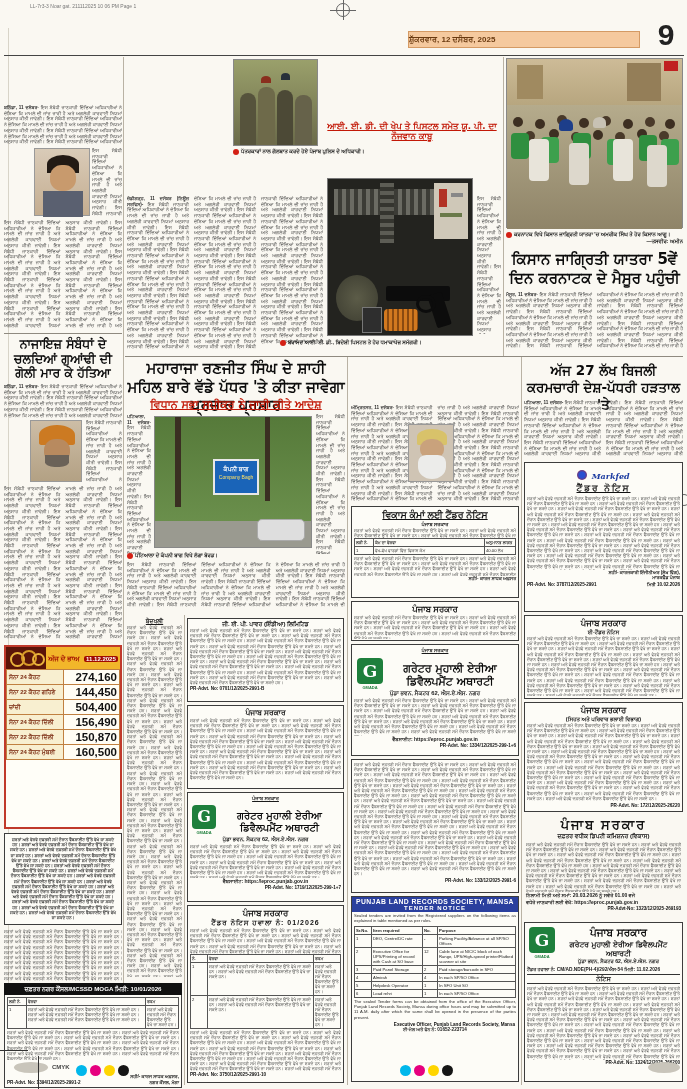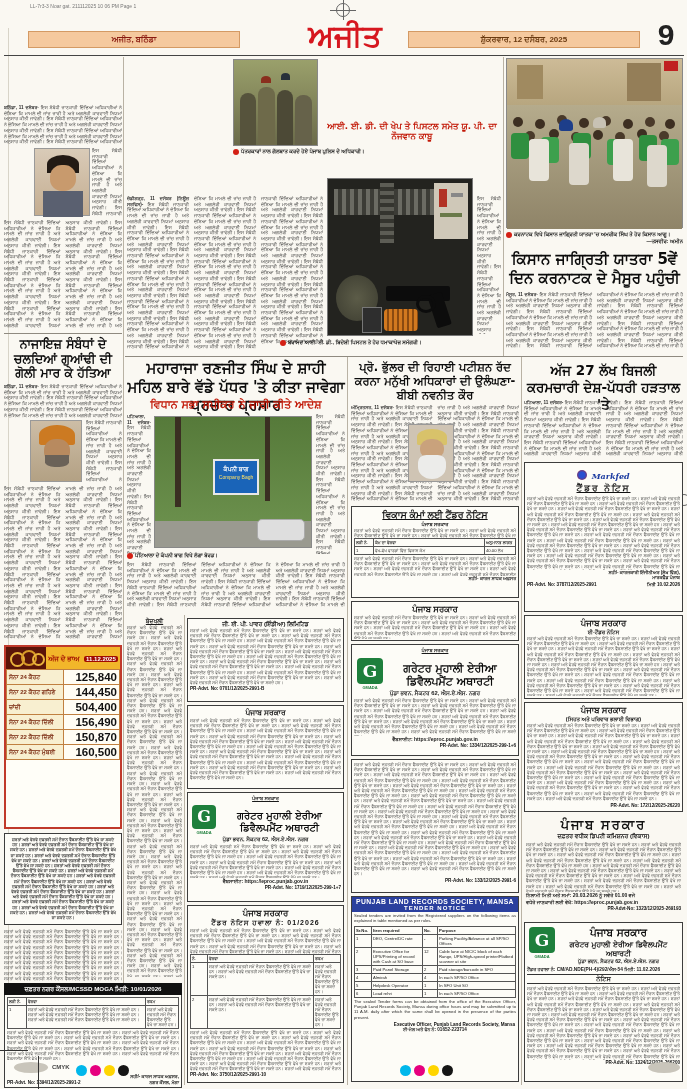--- a/index.html
+++ b/index.html
@@ -2,21 +2,21 @@
 <html><head>
 <meta charset="utf-8">
 <style>
   html,body{margin:0;padding:0;background:#e8e6e0;}
   #page{position:relative;width:687px;height:1089px;background:#faf8f2;overflow:hidden;
         font-family:"Liberation Sans","DejaVu Sans",sans-serif;color:#1a1a1a;}
   .abs{position:absolute;box-sizing:border-box;}
   .vr{position:absolute;width:1px;background:#b9b2a4;}
   .hr{position:absolute;height:1px;background:#8f8a80;}
   .hl{font-weight:bold;color:#0c0c0c;text-align:center;font-family:"DejaVu Sans","Liberation Sans",sans-serif;}
-  .redtxt{color:#c21807;}
+  .redtxt{color:#c21807;text-decoration:underline;}
   .body-txt{font-size:4.6px;line-height:5.7px;color:#2a2a2a;text-align:justify;overflow:hidden;}
   .tinytxt{font-size:4.2px;line-height:5.2px;color:#2a2a2a;text-align:justify;overflow:hidden;}
   .c2{column-count:2;column-gap:5px;}
   .c3{column-count:3;column-gap:5px;}
   .cap{font-size:5.3px;font-weight:bold;line-height:6.4px;color:#111;overflow:hidden;}
   .dot{display:inline-block;width:6px;height:6px;border-radius:50%;background:#d42015;vertical-align:middle;margin-right:2px;}
   .box{border:1px solid #3d3d3d;background:#fdfcf7;}
   .peach{background:#f5c99e;border:1px solid #d49a64;}
   .dateline{font-weight:bold;}
   .notitle{font-weight:bold;text-align:center;color:#111;}
@@ -35,26 +35,22 @@
 
 <div id="page">
 
   <div class="abs" style="left:30px;top:3px;font-size:5px;color:#777;">LL-7r3-3 Noar gat.  211112025  10 06 PM  Page 1</div>
   <div class="abs" style="left:336px;top:3px;width:14px;height:14px;border:1px solid #666;border-radius:50%;"></div>
   <div class="abs" style="left:343px;top:0;width:1px;height:20px;background:#666;"></div>
   <div class="abs" style="left:330px;top:10px;width:26px;height:1px;background:#666;"></div>
   <div class="abs" style="left:8px;top:28px;width:1px;height:1020px;background:#d8d4c8;"></div>
   <div class="abs" style="left:678px;top:494px;width:12px;height:12px;border:1px solid #666;border-radius:50%;"></div>
 
-  <div class="abs peach" style="left:28px;top:31px;width:212px;height:17px;">
-    <div style="font-size:8px;font-weight:bold;color:#8a1a10;text-align:center;line-height:16px;">ਅਜੀਤ, ਬਠਿੰਡਾ</div>
-  </div>
-  <div class="abs" style="left:290px;top:18px;width:110px;height:36px;text-align:center;font-size:30px;font-weight:bold;color:#d6171f;font-family:'DejaVu Serif','Liberation Serif',serif;">ਅਜੀਤ</div>
   <div class="abs peach" style="left:408px;top:31px;width:232px;height:17px;">
-    <div style="font-size:8px;font-weight:bold;color:#6a3a10;text-align:center;line-height:16px;">ਸ਼ੁੱਕਰਵਾਰ, 12 ਦਸੰਬਰ, 2025</div>
+    <div style="font-size:8px;font-weight:bold;color:#6a3a10;line-height:16px;">ਸ਼ੁੱਕਰਵਾਰ, 12 ਦਸੰਬਰ, 2025</div>
   </div>
   <div class="abs" style="left:648px;top:18px;width:36px;height:36px;font-size:30px;font-weight:bold;color:#222;text-align:center;">9</div>
   <div class="hr" style="left:4px;top:55px;width:680px;background:#444;"></div>
 
   <div class="vr" style="left:123px;top:57px;height:928px;"></div>
   <div class="vr" style="left:503px;top:57px;height:299px;"></div>
   <div class="hr" style="left:125px;top:356px;width:558px;"></div>
   <div class="vr" style="left:347px;top:357px;height:728px;"></div>
   <div class="vr" style="left:521px;top:357px;height:728px;"></div>
   <div class="vr" style="left:184px;top:615px;height:470px;"></div>
@@ -102,21 +98,21 @@
       </div>
       <div style="flex:1;background:#f2b62a;text-align:center;">
         <span style="font-size:7px;font-weight:bold;color:#a00a00;line-height:22px;">ਅੱਜ ਦੇ ਭਾਅ</span>
         <span style="font-size:6px;font-weight:bold;color:#fff;background:#a00a00;padding:0 2px;border-radius:2px;">11.12.2025</span>
       </div>
     </div>
     <table class="goldtable">
       <tbody>
           <tr>
             <td class="goldlabel">ਸੋਨਾ 24 ਕੈਰਟ</td>
-            <td class="goldval">125,840</td>
+            <td class="goldval">274,160</td>
           </tr>
       <tr>
             <td class="goldlabel">ਸੋਨਾ 22 ਕੈਰਟ ਗਹਿਣੇ</td>
             <td class="goldval">144,450</td>
           </tr>
       <tr>
             <td class="goldlabel">ਚਾਂਦੀ</td>
             <td class="goldval">504,400</td>
           </tr>
       <tr>
@@ -246,21 +242,20 @@
   <div class="abs body-txt" style="left:316px;top:414px;width:29px;height:140px;">
     <span>ਇਸ ਸੰਬੰਧੀ ਜਾਣਕਾਰੀ ਦਿੰਦਿਆਂ ਅਧਿਕਾਰੀਆਂ ਨੇ ਦੱਸਿਆ ਕਿ ਮਾਮਲੇ ਦੀ ਜਾਂਚ ਜਾਰੀ ਹੈ ਅਤੇ ਅਗਲੇਰੀ ਕਾਰਵਾਈ ਨਿਯਮਾਂ ਅਨੁਸਾਰ ਕੀਤੀ ਜਾਵੇਗੀ। ਇਸ ਸੰਬੰਧੀ ਜਾਣਕਾਰੀ ਦਿੰਦਿਆਂ ਅਧਿਕਾਰੀਆਂ ਨੇ ਦੱਸਿਆ ਕਿ ਮਾਮਲੇ ਦੀ ਜਾਂਚ ਜਾਰੀ ਹੈ ਅਤੇ ਅਗਲੇਰੀ ਕਾਰਵਾਈ ਨਿਯਮਾਂ ਅਨੁਸਾਰ ਕੀਤੀ ਜਾਵੇਗੀ। ਇਸ ਸੰਬੰਧੀ ਜਾਣਕਾਰੀ ਦਿੰਦਿਆਂ ਅਧਿਕਾਰੀਆਂ ਨੇ ਦੱਸਿਆ ਕਿ ਮਾਮਲੇ ਦੀ ਜਾਂਚ ਜਾਰੀ ਹੈ ਅਤੇ ਅਗਲੇਰੀ ਕਾਰਵਾਈ ਨਿਯਮਾਂ ਅਨੁਸਾਰ ਕੀਤੀ ਜਾਵੇਗੀ। ਇਸ ਸੰਬੰਧੀ ਜਾਣਕਾਰੀ ਦਿੰਦਿਆਂ ਅਧਿਕਾਰੀਆਂ ਨੇ ਦੱਸਿਆ ਕਿ ਮਾਮਲੇ ਦੀ ਜਾਂਚ ਜਾਰੀ ਹੈ ਅਤੇ ਅਗਲੇਰੀ ਕਾਰਵਾਈ ਨਿਯਮਾਂ ਅਨੁਸਾਰ ਕੀਤੀ ਜਾਵੇਗੀ।</span>
   </div>
   <div class="abs cap" style="left:127px;top:552px;width:218px;">
     <span class="dot"></span><span>ਪਟਿਆਲਾ ਦੇ ਕੰਪਨੀ ਬਾਗ ਵਿਖੇ ਲੱਗਾ ਬੋਰਡ।</span>
   </div>
   <div class="abs body-txt c3" style="left:127px;top:562px;width:218px;height:50px;">
     <span>ਇਸ ਸੰਬੰਧੀ ਜਾਣਕਾਰੀ ਦਿੰਦਿਆਂ ਅਧਿਕਾਰੀਆਂ ਨੇ ਦੱਸਿਆ ਕਿ ਮਾਮਲੇ ਦੀ ਜਾਂਚ ਜਾਰੀ ਹੈ ਅਤੇ ਅਗਲੇਰੀ ਕਾਰਵਾਈ ਨਿਯਮਾਂ ਅਨੁਸਾਰ ਕੀਤੀ ਜਾਵੇਗੀ। ਇਸ ਸੰਬੰਧੀ ਜਾਣਕਾਰੀ ਦਿੰਦਿਆਂ ਅਧਿਕਾਰੀਆਂ ਨੇ ਦੱਸਿਆ ਕਿ ਮਾਮਲੇ ਦੀ ਜਾਂਚ ਜਾਰੀ ਹੈ ਅਤੇ ਅਗਲੇਰੀ ਕਾਰਵਾਈ ਨਿਯਮਾਂ ਅਨੁਸਾਰ ਕੀਤੀ ਜਾਵੇਗੀ। ਇਸ ਸੰਬੰਧੀ ਜਾਣਕਾਰੀ ਦਿੰਦਿਆਂ ਅਧਿਕਾਰੀਆਂ ਨੇ ਦੱਸਿਆ ਕਿ ਮਾਮਲੇ ਦੀ ਜਾਂਚ ਜਾਰੀ ਹੈ ਅਤੇ ਅਗਲੇਰੀ ਕਾਰਵਾਈ ਨਿਯਮਾਂ ਅਨੁਸਾਰ ਕੀਤੀ ਜਾਵੇਗੀ। ਇਸ ਸੰਬੰਧੀ ਜਾਣਕਾਰੀ ਦਿੰਦਿਆਂ ਅਧਿਕਾਰੀਆਂ ਨੇ ਦੱਸਿਆ ਕਿ ਮਾਮਲੇ ਦੀ ਜਾਂਚ ਜਾਰੀ ਹੈ ਅਤੇ ਅਗਲੇਰੀ ਕਾਰਵਾਈ ਨਿਯਮਾਂ ਅਨੁਸਾਰ ਕੀਤੀ ਜਾਵੇਗੀ। ਇਸ ਸੰਬੰਧੀ ਜਾਣਕਾਰੀ ਦਿੰਦਿਆਂ ਅਧਿਕਾਰੀਆਂ ਨੇ ਦੱਸਿਆ ਕਿ ਮਾਮਲੇ ਦੀ ਜਾਂਚ ਜਾਰੀ ਹੈ ਅਤੇ ਅਗਲੇਰੀ ਕਾਰਵਾਈ ਨਿਯਮਾਂ ਅਨੁਸਾਰ ਕੀਤੀ ਜਾਵੇਗੀ। ਇਸ ਸੰਬੰਧੀ ਜਾਣਕਾਰੀ ਦਿੰਦਿਆਂ ਅਧਿਕਾਰੀਆਂ ਨੇ ਦੱਸਿਆ ਕਿ ਮਾਮਲੇ ਦੀ ਜਾਂਚ ਜਾਰੀ ਹੈ ਅਤੇ ਅਗਲੇਰੀ ਕਾਰਵਾਈ ਨਿਯਮਾਂ ਅਨੁਸਾਰ ਕੀਤੀ ਜਾਵੇਗੀ। ਇਸ ਸੰਬੰਧੀ ਜਾਣਕਾਰੀ ਦਿੰਦਿਆਂ ਅਧਿਕਾਰੀਆਂ ਨੇ ਦੱਸਿਆ ਕਿ ਮਾਮਲੇ ਦੀ ਜਾਂਚ ਜਾਰੀ ਹੈ ਅਤੇ ਅਗਲੇਰੀ ਕਾਰਵਾਈ ਨਿਯਮਾਂ ਅਨੁਸਾਰ ਕੀਤੀ ਜਾਵੇਗੀ। ਇਸ ਸੰਬੰਧੀ ਜਾਣਕਾਰੀ ਦਿੰਦਿਆਂ ਅਧਿਕਾਰੀਆਂ ਨੇ ਦੱਸਿਆ ਕਿ ਮਾਮਲੇ ਦੀ ਜਾਂਚ ਜਾਰੀ ਹੈ ਅਤੇ ਅਗਲੇਰੀ ਕਾਰਵਾਈ ਨਿਯਮਾਂ ਅਨੁਸਾਰ ਕੀਤੀ ਜਾਵੇਗੀ।</span>
   </div>
 
-  <div class="abs hl" style="left:351px;top:360px;width:168px;font-size:11.5px;line-height:14px;">ਪ੍ਰੋ. ਭੁੱਲਰ ਦੀ ਰਿਹਾਈ ਪਟੀਸ਼ਨ ਰੱਦ ਕਰਨਾ ਮਨੁੱਖੀ ਅਧਿਕਾਰਾਂ ਦੀ ਉਲੰਘਣਾ-ਬੀਬੀ ਨਵਨੀਤ ਕੌਰ</div>
   <div class="abs body-txt c2" style="left:351px;top:405px;width:168px;height:98px;">
     <span class="dateline">ਅੰਮ੍ਰਿਤਸਰ, 11 ਦਸੰਬਰ-</span>
     <span>ਇਸ ਸੰਬੰਧੀ ਜਾਣਕਾਰੀ ਦਿੰਦਿਆਂ ਅਧਿਕਾਰੀਆਂ ਨੇ ਦੱਸਿਆ ਕਿ ਮਾਮਲੇ ਦੀ ਜਾਂਚ ਜਾਰੀ ਹੈ ਅਤੇ ਅਗਲੇਰੀ ਕਾਰਵਾਈ ਨਿਯਮਾਂ ਅਨੁਸਾਰ ਕੀਤੀ ਜਾਵੇਗੀ। ਇਸ ਸੰਬੰਧੀ ਜਾਣਕਾਰੀ ਦਿੰਦਿਆਂ ਅਧਿਕਾਰੀਆਂ ਨੇ ਦੱਸਿਆ ਕਿ ਮਾਮਲੇ ਦੀ ਜਾਂਚ ਜਾਰੀ ਹੈ ਅਤੇ ਅਗਲੇਰੀ ਕਾਰਵਾਈ ਨਿਯਮਾਂ ਅਨੁਸਾਰ ਕੀਤੀ ਜਾਵੇਗੀ। ਇਸ ਸੰਬੰਧੀ ਜਾਣਕਾਰੀ ਦਿੰਦਿਆਂ ਅਧਿਕਾਰੀਆਂ ਨੇ ਦੱਸਿਆ ਕਿ ਮਾਮਲੇ ਦੀ ਜਾਂਚ ਜਾਰੀ ਹੈ ਅਤੇ ਅਗਲੇਰੀ ਕਾਰਵਾਈ ਨਿਯਮਾਂ ਅਨੁਸਾਰ ਕੀਤੀ ਜਾਵੇਗੀ। ਇਸ ਸੰਬੰਧੀ ਜਾਣਕਾਰੀ ਦਿੰਦਿਆਂ ਅਧਿਕਾਰੀਆਂ ਨੇ ਦੱਸਿਆ ਕਿ ਮਾਮਲੇ ਦੀ ਜਾਂਚ ਜਾਰੀ ਹੈ ਅਤੇ ਅਗਲੇਰੀ ਕਾਰਵਾਈ ਨਿਯਮਾਂ ਅਨੁਸਾਰ ਕੀਤੀ ਜਾਵੇਗੀ। ਇਸ ਸੰਬੰਧੀ ਜਾਣਕਾਰੀ ਦਿੰਦਿਆਂ ਅਧਿਕਾਰੀਆਂ ਨੇ ਦੱਸਿਆ ਕਿ ਮਾਮਲੇ ਦੀ ਜਾਂਚ ਜਾਰੀ ਹੈ ਅਤੇ ਅਗਲੇਰੀ ਕਾਰਵਾਈ ਨਿਯਮਾਂ ਅਨੁਸਾਰ ਕੀਤੀ ਜਾਵੇਗੀ। ਇਸ ਸੰਬੰਧੀ ਜਾਣਕਾਰੀ ਦਿੰਦਿਆਂ ਅਧਿਕਾਰੀਆਂ ਨੇ ਦੱਸਿਆ ਕਿ ਮਾਮਲੇ ਦੀ ਜਾਂਚ ਜਾਰੀ ਹੈ ਅਤੇ ਅਗਲੇਰੀ ਕਾਰਵਾਈ ਨਿਯਮਾਂ ਅਨੁਸਾਰ ਕੀਤੀ ਜਾਵੇਗੀ। ਇਸ ਸੰਬੰਧੀ ਜਾਣਕਾਰੀ ਦਿੰਦਿਆਂ ਅਧਿਕਾਰੀਆਂ ਨੇ ਦੱਸਿਆ ਕਿ ਮਾਮਲੇ ਦੀ ਜਾਂਚ ਜਾਰੀ ਹੈ ਅਤੇ ਅਗਲੇਰੀ ਕਾਰਵਾਈ ਨਿਯਮਾਂ ਅਨੁਸਾਰ ਕੀਤੀ ਜਾਵੇਗੀ। ਇਸ ਸੰਬੰਧੀ ਜਾਣਕਾਰੀ ਦਿੰਦਿਆਂ ਅਧਿਕਾਰੀਆਂ ਨੇ ਦੱਸਿਆ ਕਿ ਮਾਮਲੇ ਦੀ ਜਾਂਚ ਜਾਰੀ ਹੈ ਅਤੇ ਅਗਲੇਰੀ ਕਾਰਵਾਈ ਨਿਯਮਾਂ ਅਨੁਸਾਰ ਕੀਤੀ ਜਾਵੇਗੀ। ਇਸ ਸੰਬੰਧੀ ਜਾਣਕਾਰੀ ਦਿੰਦਿਆਂ ਅਧਿਕਾਰੀਆਂ ਨੇ ਦੱਸਿਆ ਕਿ ਮਾਮਲੇ ਦੀ ਜਾਂਚ ਜਾਰੀ ਹੈ ਅਤੇ ਅਗਲੇਰੀ ਕਾਰਵਾਈ ਨਿਯਮਾਂ ਅਨੁਸਾਰ ਕੀਤੀ ਜਾਵੇਗੀ। ਇਸ ਸੰਬੰਧੀ ਜਾਣਕਾਰੀ ਦਿੰਦਿਆਂ ਅਧਿਕਾਰੀਆਂ ਨੇ ਦੱਸਿਆ ਕਿ ਮਾਮਲੇ ਦੀ ਜਾਂਚ ਜਾਰੀ ਹੈ ਅਤੇ ਅਗਲੇਰੀ ਕਾਰਵਾਈ ਨਿਯਮਾਂ ਅਨੁਸਾਰ ਕੀਤੀ ਜਾਵੇਗੀ। ਇਸ ਸੰਬੰਧੀ ਜਾਣਕਾਰੀ ਦਿੰਦਿਆਂ ਅਧਿਕਾਰੀਆਂ ਨੇ ਦੱਸਿਆ ਕਿ ਮਾਮਲੇ ਦੀ ਜਾਂਚ ਜਾਰੀ ਹੈ ਅਤੇ ਅਗਲੇਰੀ ਕਾਰਵਾਈ ਨਿਯਮਾਂ ਅਨੁਸਾਰ ਕੀਤੀ ਜਾਵੇਗੀ। ਇਸ ਸੰਬੰਧੀ ਜਾਣਕਾਰੀ ਦਿੰਦਿਆਂ ਅਧਿਕਾਰੀਆਂ ਨੇ ਦੱਸਿਆ ਕਿ ਮਾਮਲੇ ਦੀ ਜਾਂਚ ਜਾਰੀ ਹੈ ਅਤੇ ਅਗਲੇਰੀ ਕਾਰਵਾਈ ਨਿਯਮਾਂ ਅਨੁਸਾਰ ਕੀਤੀ ਜਾਵੇਗੀ। ਇਸ ਸੰਬੰਧੀ ਜਾਣਕਾਰੀ ਦਿੰਦਿਆਂ ਅਧਿਕਾਰੀਆਂ ਨੇ ਦੱਸਿਆ ਕਿ ਮਾਮਲੇ ਦੀ ਜਾਂਚ ਜਾਰੀ ਹੈ ਅਤੇ ਅਗਲੇਰੀ ਕਾਰਵਾਈ ਨਿਯਮਾਂ ਅਨੁਸਾਰ ਕੀਤੀ ਜਾਵੇਗੀ। ਇਸ ਸੰਬੰਧੀ ਜਾਣਕਾਰੀ ਦਿੰਦਿਆਂ ਅਧਿਕਾਰੀਆਂ ਨੇ ਦੱਸਿਆ ਕਿ ਮਾਮਲੇ ਦੀ ਜਾਂਚ ਜਾਰੀ ਹੈ ਅਤੇ ਅਗਲੇਰੀ ਕਾਰਵਾਈ ਨਿਯਮਾਂ ਅਨੁਸਾਰ ਕੀਤੀ ਜਾਵੇਗੀ।</span>
   </div>
   <div class="abs" style="left:408px;top:424px;width:46px;height:58px;border:1px solid #999;background:#cfc4b4;">
     <div style="position:absolute;left:8px;top:4px;width:30px;height:16px;border-radius:50% 50% 10% 10%;background:#d8c26a;"></div>
     <div style="position:absolute;left:11px;top:14px;width:24px;height:20px;border-radius:45%;background:#c9a27c;"></div>
     <div style="position:absolute;left:9px;top:30px;width:28px;height:24px;border-radius:30% 30% 50% 50%;background:#ececea;"></div>
   </div>
 

